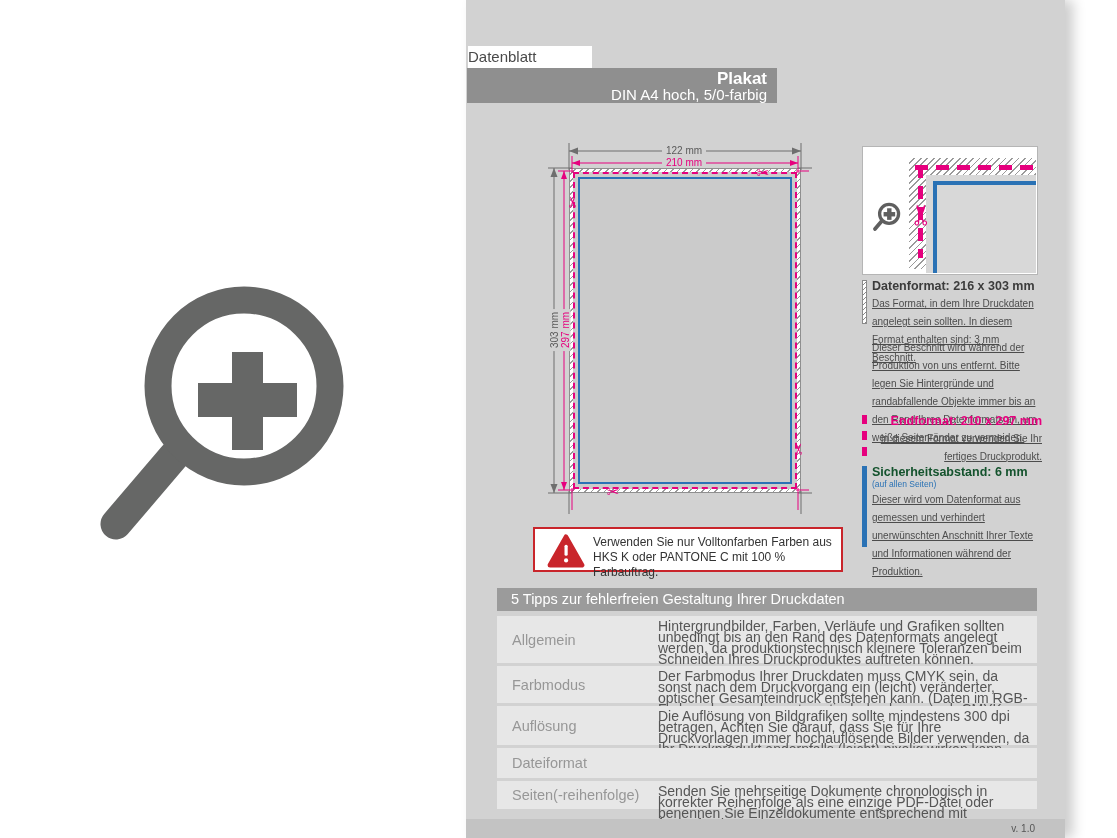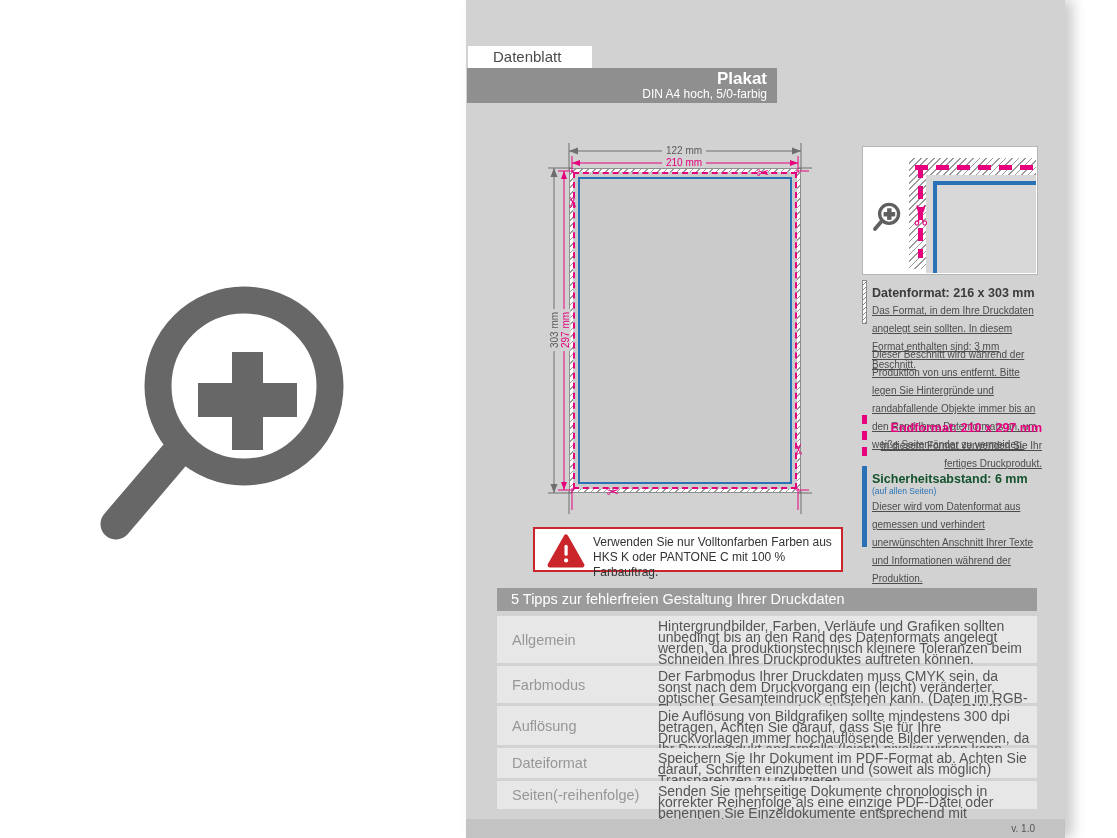--- a/index.html
+++ b/index.html
@@ -3,24 +3,24 @@
 <meta charset="utf-8">
 <style>
   * { margin:0; padding:0; box-sizing:border-box; }
   html,body { width:1117px; height:838px; background:#ffffff; font-family:"Liberation Sans", sans-serif; overflow:hidden; }
   .stage { position:relative; width:1117px; height:838px; background:#ffffff; }
 
   
   .sheet { position:absolute; left:466px; top:0; width:599px; height:838px; background:#d2d2d2; box-shadow:8px 0 12px rgba(0,0,0,0.20); }
 
   
-  .tab { position:absolute; left:2px; top:46px; width:124px; height:22px; background:#ffffff; color:#4a4a4a; font-size:15px; line-height:22px; padding-left:25px; }
+  .tab { position:absolute; left:2px; top:46px; width:124px; height:22px; background:#ffffff; color:#4a4a4a; font-size:15px; line-height:22px; }
   .titlebar { position:absolute; left:1px; top:68px; width:310px; height:35px; background:#8f8f8f; color:#ffffff; text-align:right; padding-right:10px; }
   .titlebar .t1 { font-size:17px; font-weight:bold; line-height:19px; margin-top:1px; }
-  .titlebar .t2 { font-size:12px; line-height:13px; }
+  .titlebar .t2 { font-size:15px; line-height:13px; }
 
   
   .hatch { background:repeating-linear-gradient(135deg,#ffffff 0 3.5px,#9a9a9a 3.5px 4.6px); }
   .bleed { position:absolute; left:103px; top:168px; width:232px; height:325px; border:1px solid #8f8f8f; }
   .cutline { position:absolute; left:107px; top:172px; width:224px; height:317px; border:2px dashed #e6007e; background:#cbcbcb; }
   .safeline { position:absolute; left:112px; top:177px; width:214px; height:307px; border:2px solid #2a72b5; }
   .dims { position:absolute; left:70px; top:140px; width:280px; height:380px; }
   .dimlabel { position:absolute; font-size:10px; padding:0 4px; background:#d2d2d2; white-space:nowrap; }
   .dimlabel.gray { color:#5a5a5a; }
   .dimlabel.mag { color:#e6007e; }
@@ -38,21 +38,21 @@
   .cb-gray { position:absolute; left:63px; top:28px; right:1px; bottom:1px; background:#d8d8d8; }
   .cb-hatch-top { position:absolute; left:46px; top:11px; right:1px; height:17px; }
   .cb-hatch-left { position:absolute; left:46px; top:11px; width:17px; height:111px; }
   .cb-cut-h { position:absolute; left:52px; top:18px; right:1px; height:5px; background:repeating-linear-gradient(90deg,#e6007e 0 13px,transparent 13px 21px); }
   .cb-cut-v { position:absolute; left:55px; top:18px; width:5px; height:93px; background:repeating-linear-gradient(180deg,#e6007e 0 13px,transparent 13px 21px); }
   .cb-safe-h { position:absolute; left:70px; top:34px; right:1px; height:4px; background:#2a72b5; }
   .cb-safe-v { position:absolute; left:70px; top:34px; width:4px; height:92px; background:#2a72b5; }
   .cb-scissors { position:absolute; left:58px; top:68px; color:#e6007e; font-size:28px; transform:translate(-50%,-50%) rotate(-90deg); }
 
   
-  .infoblock { position:absolute; width:176px;margin-top:7px; }
+  .infoblock { position:absolute; width:176px; }
   .info-title { font-weight:bold; font-size:12.5px; color:#3c3c3c; line-height:14px; }
   .info-title.mag { color:#e6007e; }
   .info-title.blu { color:#14532d; }
   .info-sub { font-size:8.5px; color:#2a72b5; line-height:10px; }
   .info-body { font-size:10px; color:#4c4c4c; line-height:18px; margin-top:2px;text-decoration:underline; }
   .marker { position:absolute; left:396px; width:5px; }
   .m-hatch { top:280px; height:44px; background:repeating-linear-gradient(135deg,#ffffff 0 2.5px,#8a8a8a 2.5px 3.5px); border:1px solid #8a8a8a; }
   .m-dash { top:415px; height:44px; background:repeating-linear-gradient(180deg,#e6007e 0 9px,transparent 9px 16px); }
   .m-blue { top:466px; height:81px; background:#2a72b5; }
   .ib-datenformat { left:406px; top:279px; width:168px; }
@@ -209,21 +209,20 @@
     <div class="tiprow r1">
       <div class="lbl">Farbmodus</div>
       <div class="txt">Der Farbmodus Ihrer Druckdaten muss CMYK sein, da sonst nach dem Druckvorgang ein (leicht) veränderter, optischer Gesamteindruck entstehen kann. (Daten im RGB-Farbmodus werden automatisch durch uns nach CMYK konvertiert.)</div>
     </div>
     <div class="tiprow r2">
       <div class="lbl">Auflösung</div>
       <div class="txt">Die Auflösung von Bildgrafiken sollte mindestens 300 dpi betragen. Achten Sie darauf, dass Sie für Ihre Druckvorlagen immer hochauflösende Bilder verwenden, da Ihr Druckprodukt andernfalls (leicht) pixelig wirken kann.</div>
     </div>
     <div class="tiprow r3">
       <div class="lbl">Dateiformat</div>
-      <div class="txt">Speichern Sie Ihr Dokument im PDF-Format ab. Achten Sie darauf, Schriften einzubetten und (soweit als möglich) Transparenzen zu reduzieren.</div>
     </div>
     <div class="tiprow r4">
       <div class="lbl">Seiten(-reihenfolge)</div>
       <div class="txt">Senden Sie mehrseitige Dokumente chronologisch in korrekter Reihenfolge als eine einzige PDF-Datei oder benennen Sie Einzeldokumente entsprechend mit fortlaufenden Seitennummern.</div>
     </div>
 
     <div class="footerbar">
       <span>v. 1.0</span>
     </div>
 

